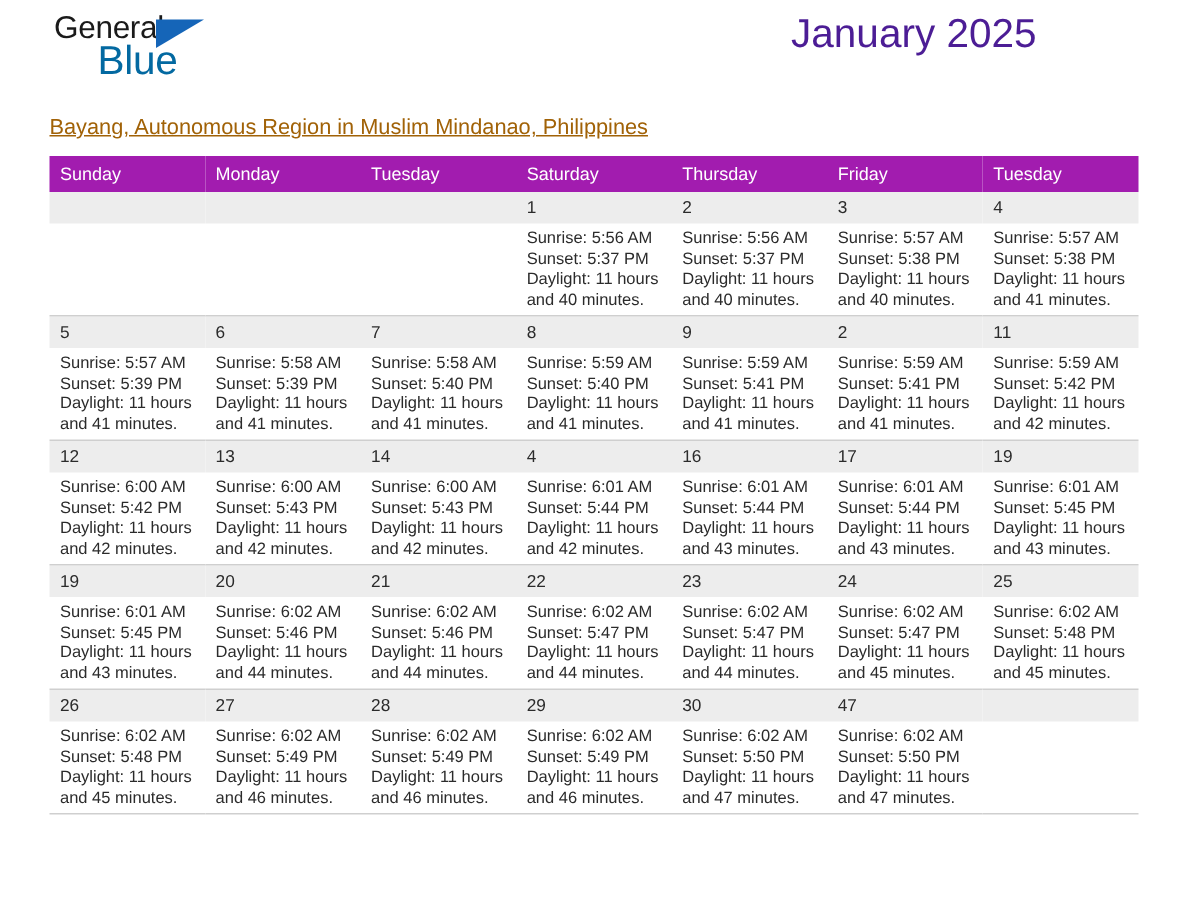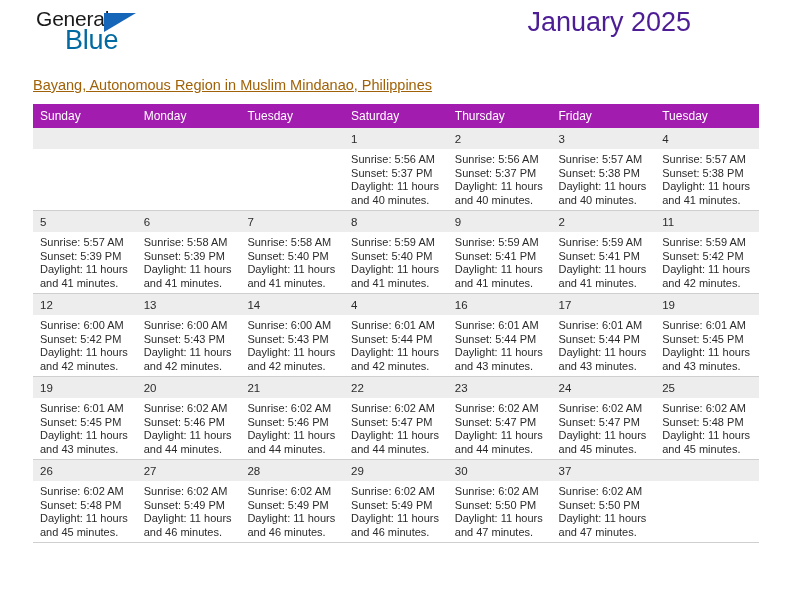--- a/index.html
+++ b/index.html
@@ -489,21 +489,21 @@
               <div class="daynum">30</div>
               <div class="details">
                 <div>Sunrise: 6:02 AM</div>
                 <div>Sunset: 5:50 PM</div>
                 <div class="daylight-line">Daylight: 11 hours and 47 minutes.</div>
               </div>
             </div>
           </td>
           <td>
             <div class="cell-inner">
-              <div class="daynum">37</div>
+              <div class="daynum">47</div>
               <div class="details">
                 <div>Sunrise: 6:02 AM</div>
                 <div>Sunset: 5:50 PM</div>
                 <div class="daylight-line">Daylight: 11 hours and 47 minutes.</div>
               </div>
             </div>
           </td>
           <td class="empty">
             <div class="cell-inner">
               <div class="daynum"></div>

